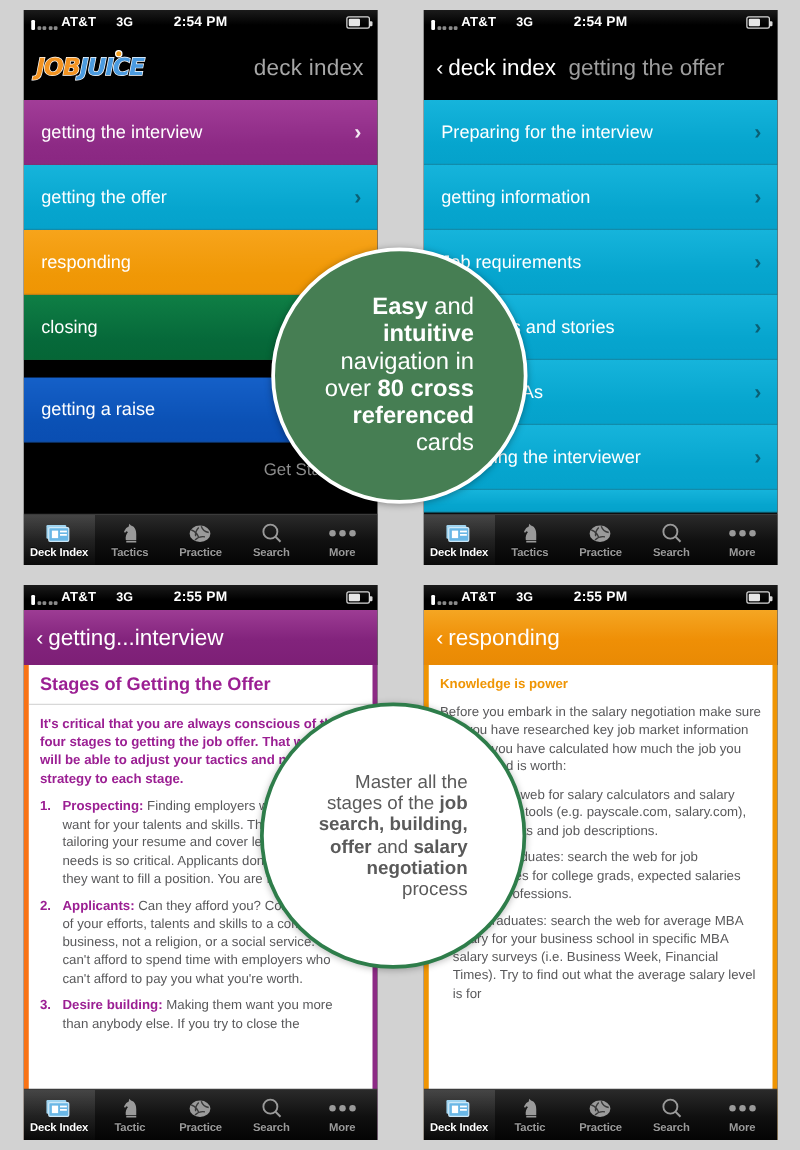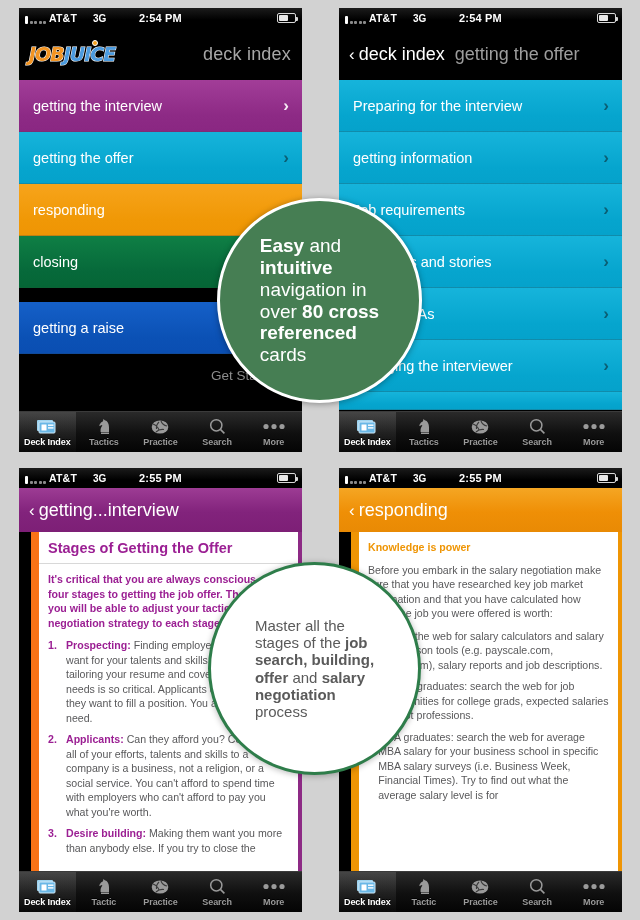--- a/index.html
+++ b/index.html
@@ -137,24 +137,23 @@
     color:#9a9a9a; font-size:9px; font-weight:bold;
     text-shadow: 0 -1px 0 #000;
   }
   .tab.active { color:#fff; background: linear-gradient(rgba(255,255,255,.13), rgba(255,255,255,.02)); }
   .tab .glyph { height:19px; display:flex; align-items:center; justify-content:center; }
   .tab .label { letter-spacing:-.1px; }
 
   
   .card-body {
     background:#fff; flex:1; overflow:hidden;
-    border-left: 8px solid #f97316;
+    border-left: 4px solid #f97316;
     border-right: 4px solid #8d2a85;
     position:relative;
-    margin-left:12px;
   }
   .card-body.orange-edge { border-left-color:#ef9504; border-right-color:#ef9504; }
   .card-title {
     font-size:14.5px; font-weight:bold; padding:8px 9px 7px 9px;
     border-bottom:1px solid #d8d8d8;
   }
   .card-title.purple { color:#9b1f93; }
   .card-title.orange { color:#ef9504; }
   .card-content { padding:8px 9px 0 9px; font-size:10.6px; line-height:1.37; color:#58585a; }
   .lead { font-weight:bold; color:#9b1f93; margin-bottom:8px; }
@@ -166,21 +165,21 @@
   ol.steps > li .txt b { color:#9b1f93; }
   ul.bullets { list-style:none; }
   ul.bullets > li { display:flex; gap:7px; margin-bottom:7px; }
   ul.bullets > li .bul { color:#ef9504; font-size:9px; line-height:1.6; }
   ul.bullets > li .txt { flex:1; }
 
   
   .callout {
     position:absolute; border-radius:50%;
     display:flex; align-items:center; justify-content:center;
-    text-align:left; z-index:40;
+    text-align:right; z-index:40;
   }
   .callout.filled {
     background:#467e53; border:3px solid #fff; color:#fff;
     box-shadow: 0 1px 6px rgba(0,0,0,.35);
   }
   .callout.hollow {
     background:#fff; border:3px solid #2e7d4a; color:#555;
     box-shadow: 0 1px 6px rgba(0,0,0,.28);
   }
   .callout .txt { font-size:19px; line-height:1.15; padding:0 16px; }

